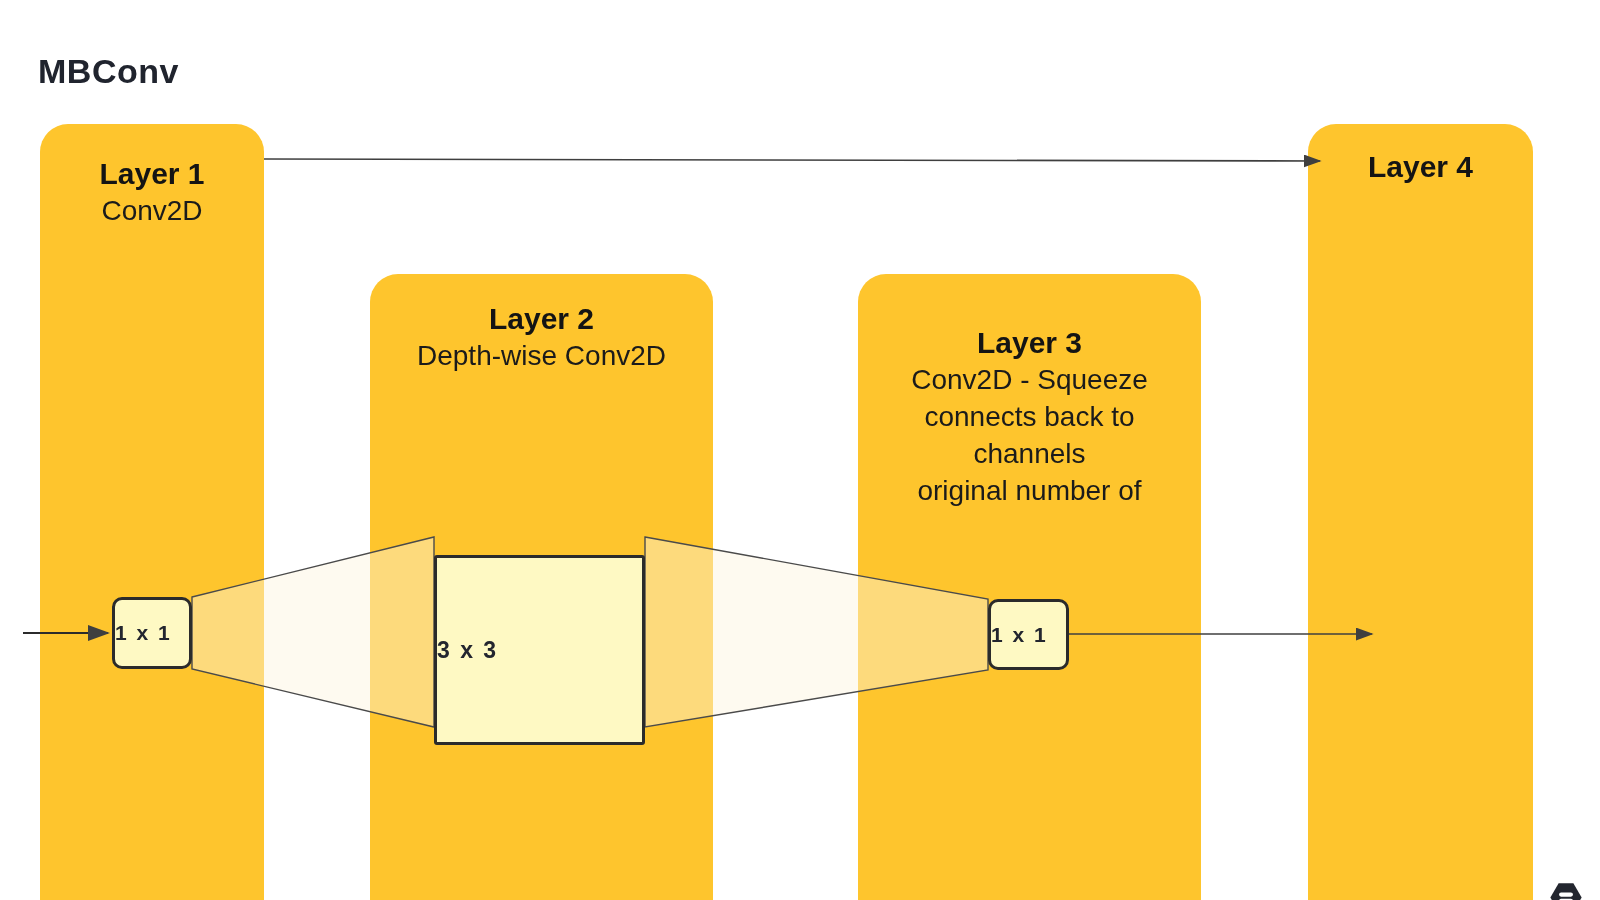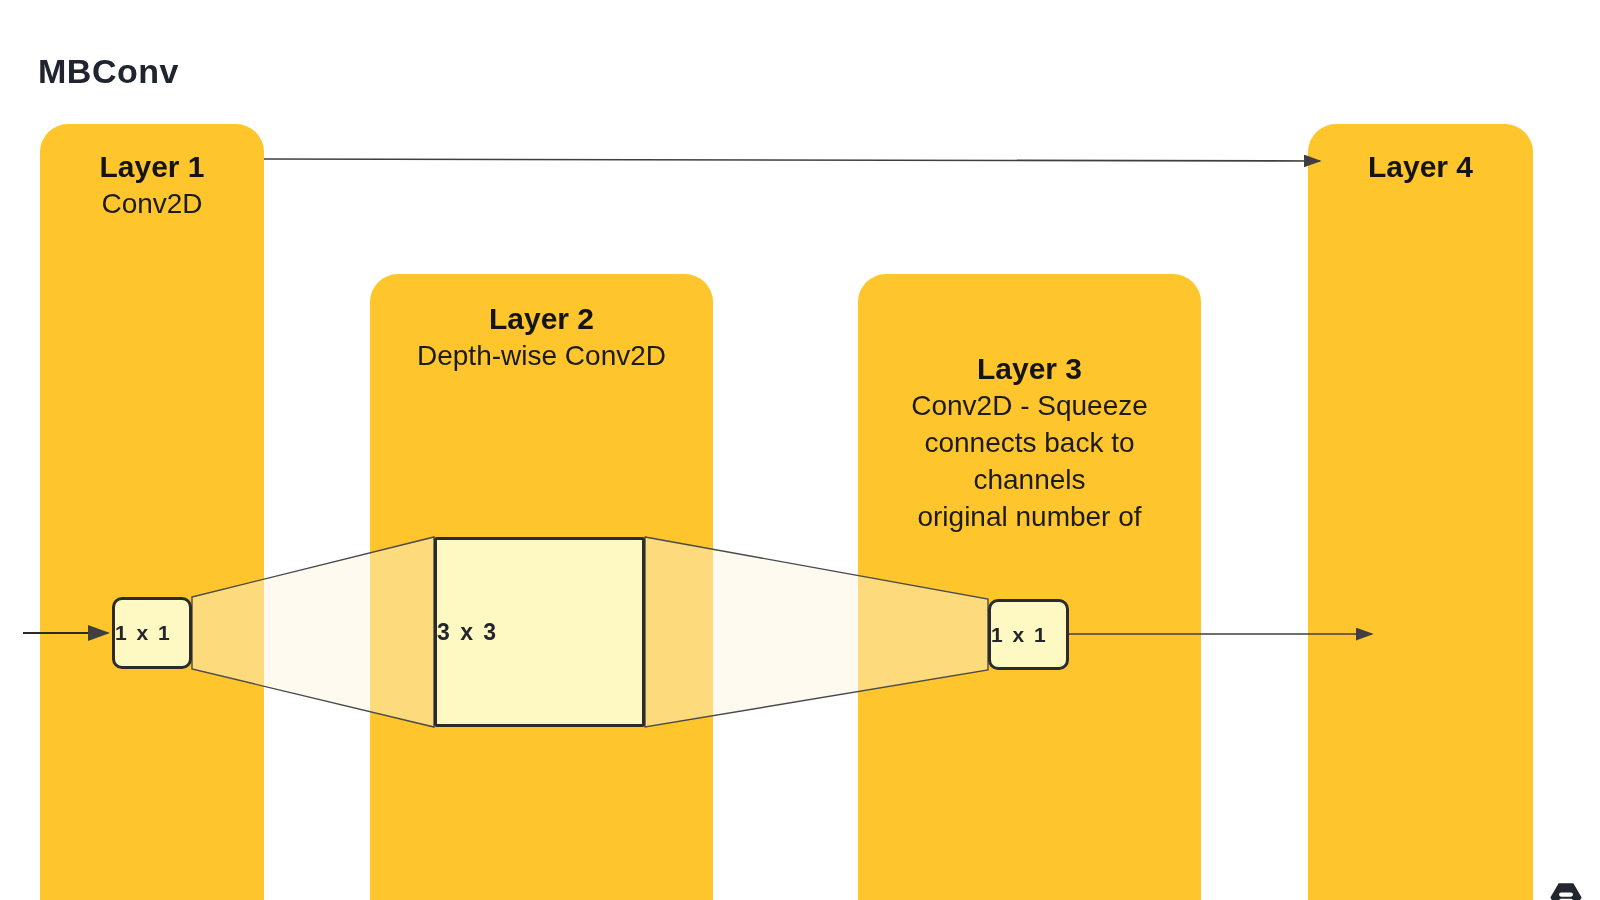--- a/index.html
+++ b/index.html
@@ -27,23 +27,23 @@
   .col1{left:40px;top:90px;width:224px;height:840px;}
   .col2{left:370px;top:240px;width:343px;height:690px;}
   .col3{left:858px;top:240px;width:343px;height:690px;}
   .col4{left:1308px;top:90px;width:225px;height:840px;}
   .col-title{
     font-size:30px;font-weight:700;color:#141414;line-height:37px;
   }
   .col-desc{
     font-size:28px;font-weight:400;color:#1b1b1b;line-height:37px;
   }
-  .col1 .col-header{padding-top:24px;}
+  .col1 .col-header{padding-top:31px;}
   .col2 .col-header{padding-top:26px;}
-  .col3 .col-header{padding-top:76px;}
+  .col3 .col-header{padding-top:50px;}
   .col4 .col-header{padding-top:24px;}
 
   
   .skip-label{
     position:absolute;left:420px;top:92px;width:600px;
     text-align:center;font-size:26px;color:#121212;
   }
 
   
   .overlay{
@@ -54,21 +54,21 @@
   
   .kernel-box{
     position:absolute;z-index:3;
     background:#fef9c3;
     border:3px solid #2b2b2b;
     display:flex;align-items:center;justify-content:flex-start;
     font-weight:700;color:#23262F;
     box-sizing:border-box;
   }
   .kb-left{left:112px;top:563px;width:80px;height:72px;border-radius:10px;font-size:21px;letter-spacing:2px;}
-  .kb-mid{left:434px;top:503px;width:211px;height:190px;border-radius:3px;font-size:23px;letter-spacing:2px;}
+  .kb-mid{left:434px;top:521px;width:211px;height:190px;border-radius:3px;font-size:23px;letter-spacing:2px;}
   .kb-right{left:988px;top:565px;width:81px;height:71px;border-radius:10px;font-size:21px;letter-spacing:2px;}
 
   .logo{
     position:absolute;left:1549px;top:847px;width:34px;height:33px;z-index:4;
   }
 </style>
 </head>
 <body>
 
 <div class="canvas">

